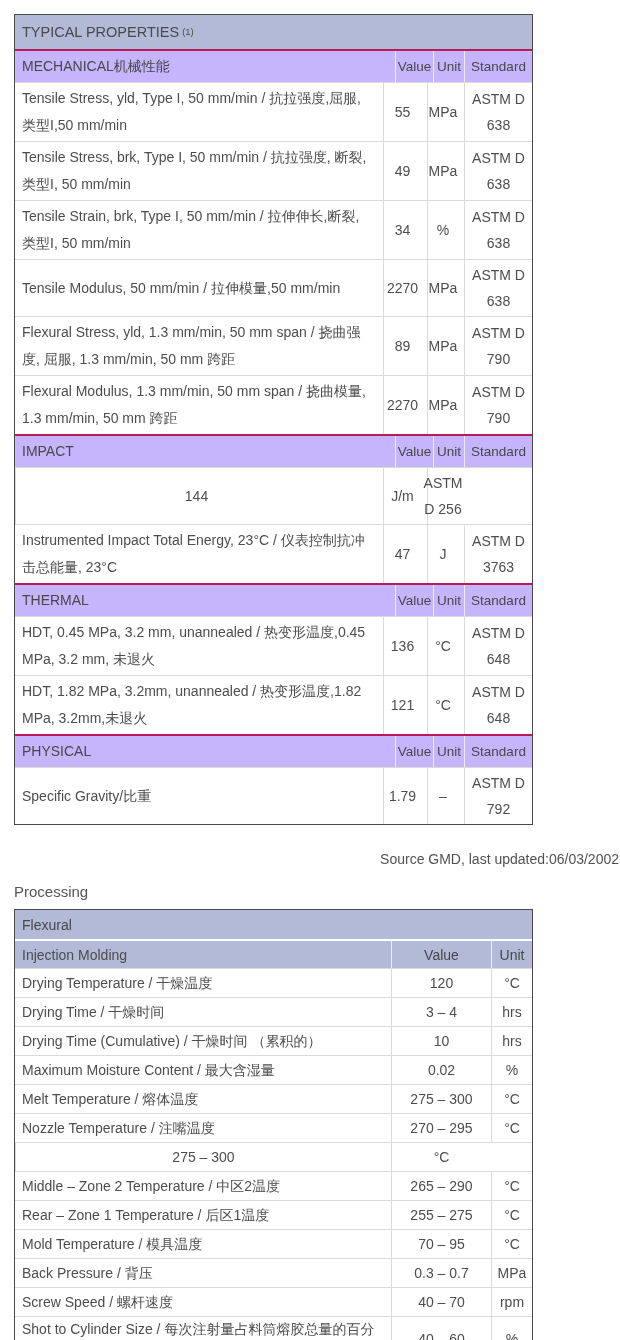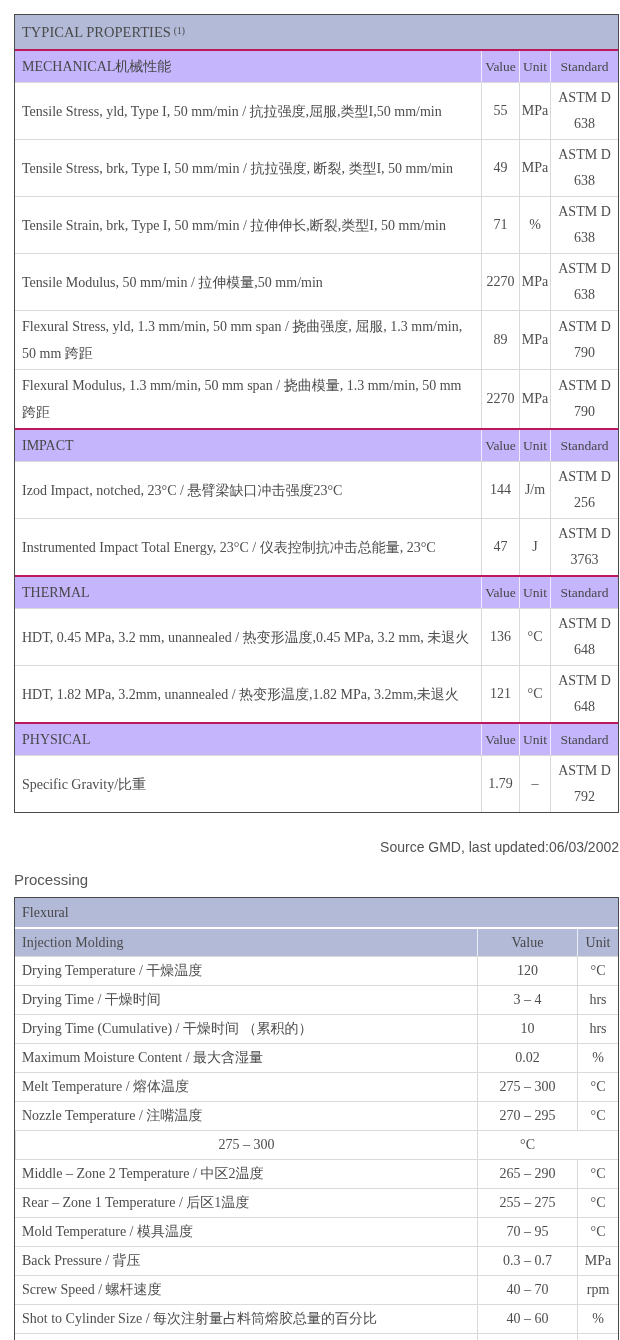--- a/index.html
+++ b/index.html
@@ -6,24 +6,23 @@
   html, body { margin: 0; padding: 0; background: #ffffff; }
   body {
     width: 620px;
     font-family: "Liberation Sans", "DejaVu Sans", sans-serif;
     color: #4d4d4d;
     -webkit-font-smoothing: antialiased;
   }
   .page { padding: 14px 0 10px 14px; }
 
   .tbl {
-    width: 605px;
+    width: 519px;
     border: 1px solid #4a4a4a;
     background: #ffffff;
-    font-family: Liberation Serif, serif;
   }
 
   
   .t1-row {
     display: grid;
     grid-template-columns: 1fr 38px 31px 68px;
   }
   .t1-title-row {
     background: #b2bad8;
     min-height: 34px;
@@ -33,21 +32,21 @@
     font-size: 14.5px;
     color: #4a4a4a;
   }
   .t1-title-row sup {
     font-size: 9.5px;
     margin-left: 3px;
     position: relative;
     top: -1px;
   }
   .band { background: #c4b5fd; min-height: 28px; border-top: 2px solid #be185d; }
-  .t1-row.body { min-height: 57px; border-top: 1px solid #dadada; }
+  .t1-row.body { min-height: 57px; border-top: 1px solid #dadada; gap: 6px; }
 
   .cell {
     display: flex;
     align-items: center;
     font-size: 14px;
     color: #4d4d4d;
   }
   .cell.prop { padding: 2px 7px; line-height: 27px; }
   .cell.val, .cell.unit, .cell.std {
     justify-content: center;
@@ -131,21 +130,21 @@
         <div class="cell std">ASTM D 638</div>
       </div>
       <div class="t1-row body">
         <div class="cell prop">Tensile Stress, brk, Type I, 50 mm/min / 抗拉强度, 断裂, 类型I, 50 mm/min</div>
         <div class="cell val">49</div>
         <div class="cell unit">MPa</div>
         <div class="cell std">ASTM D 638</div>
       </div>
       <div class="t1-row body">
         <div class="cell prop">Tensile Strain, brk, Type I, 50 mm/min / 拉伸伸长,断裂,类型I, 50 mm/min</div>
-        <div class="cell val">71</div>
+        <div class="cell val">34</div>
         <div class="cell unit">%</div>
         <div class="cell std">ASTM D 638</div>
       </div>
       <div class="t1-row body">
         <div class="cell prop">Tensile Modulus, 50 mm/min / 拉伸模量,50 mm/min</div>
         <div class="cell val">2270</div>
         <div class="cell unit">MPa</div>
         <div class="cell std">ASTM D 638</div>
       </div>
       <div class="t1-row body">
@@ -160,21 +159,20 @@
         <div class="cell unit">MPa</div>
         <div class="cell std">ASTM D 790</div>
       </div>
       <div class="t1-row band">
         <div class="cell prop">IMPACT</div>
         <div class="cell val">Value</div>
         <div class="cell unit">Unit</div>
         <div class="cell std">Standard</div>
       </div>
       <div class="t1-row body">
-        <div class="cell prop">Izod Impact, notched, 23°C / 悬臂梁缺口冲击强度23°C</div>
         <div class="cell val">144</div>
         <div class="cell unit">J/m</div>
         <div class="cell std">ASTM D 256</div>
       </div>
       <div class="t1-row body">
         <div class="cell prop">Instrumented Impact Total Energy, 23°C / 仪表控制抗冲击总能量, 23°C</div>
         <div class="cell val">47</div>
         <div class="cell unit">J</div>
         <div class="cell std">ASTM D 3763</div>
       </div>

